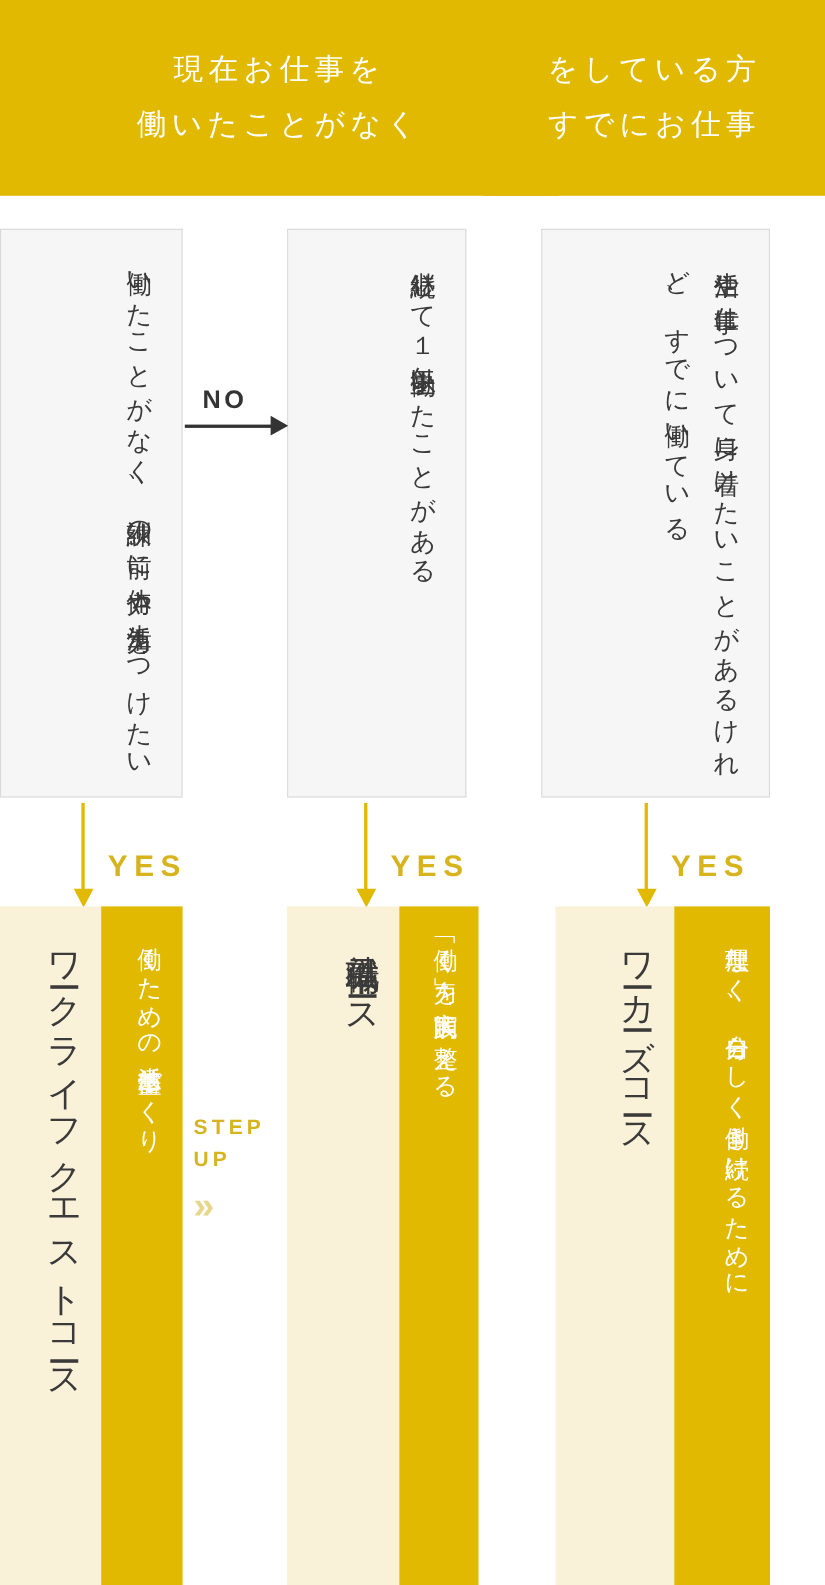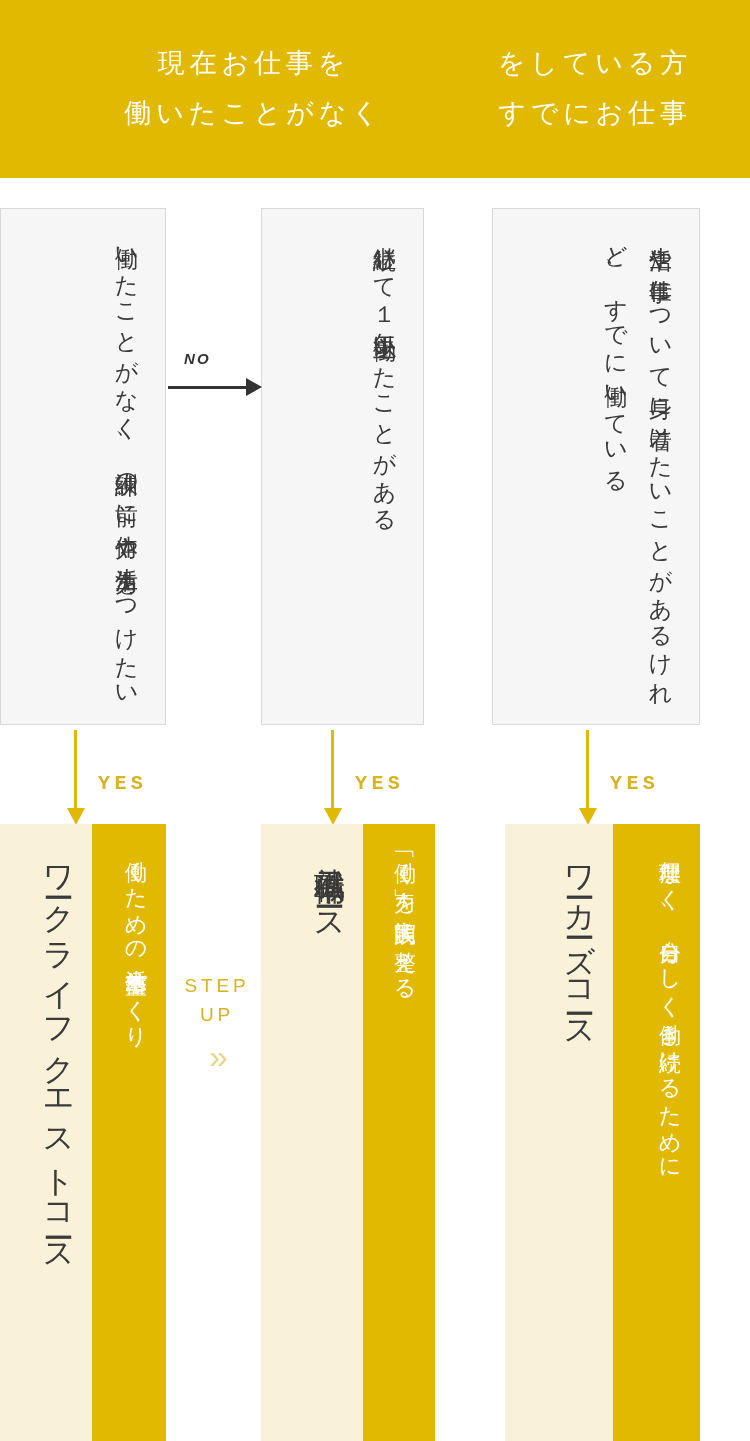--- a/index.html
+++ b/index.html
@@ -61,25 +61,24 @@
     position: absolute;
     left: 168px;
     top: 340px;
     width: 94px;
     height: 70px;
   }
   #no-arrow .no-label {
     position: absolute;
     left: 16px;
     top: 10px;
-    font-size: 15px;
+    font-size: 23px;
     font-weight: bold;
     letter-spacing: 0.14em;
     color: #333333;
-    font-style: italic;
   }
   #no-arrow .shaft {
     position: absolute;
     left: 0px;
     top: 46px;
     width: 80px;
     height: 3px;
     background: #333333;
   }
   #no-arrow .head {
@@ -105,25 +104,24 @@
     left: -7px; top: 78px;
     width: 0; height: 0;
     border-top: 17px solid #e0b900;
     border-left: 9px solid transparent;
     border-right: 9px solid transparent;
   }
   .yes-arrow .yes-label {
     position: absolute;
     left: 24px;
     top: 42px;
-    font-size: 20px;
+    font-size: 27px;
     font-weight: bold;
     letter-spacing: 0.22em;
     color: #d7b31e;
-    font-family: Liberation Mono, monospace;
   }
   #yes-1 { left: 74px;  top: 730px; }
   #yes-2 { left: 331px; top: 730px; }
   #yes-3 { left: 586px; top: 730px; }
 
   
   .course-name {
     position: absolute;
     background: #faf2d8;
     box-sizing: border-box;
@@ -160,25 +158,25 @@
   #course-2-name { left: 261px; top: 824px; width: 102px; height: 617px; }
   #course-2-desc { left: 363px; top: 824px; width: 72px;  height: 617px; }
 
   #course-3-name { left: 505px; top: 824px; width: 108px; height: 617px; }
   #course-3-desc { left: 613px; top: 824px; width: 87px;  height: 617px; }
 
   
   #step-up {
     position: absolute;
     left: 176px;
-    top: 972px;
+    top: 1012px;
     width: 82px;
-    text-align: center;
+    text-align: left;
     color: #d7b31e;
-    font-weight: normal;
+    font-weight: bold;
   }
   #step-up .l1 { font-size: 19px; letter-spacing: 0.2em; line-height: 1.5; }
   #step-up .l2 { font-size: 19px; letter-spacing: 0.2em; line-height: 1.5; }
   #step-up .chev {
     margin-top: 10px;
     font-size: 34px;
     color: #e8d78a;
     letter-spacing: -0.08em;
     line-height: 1;
   }

